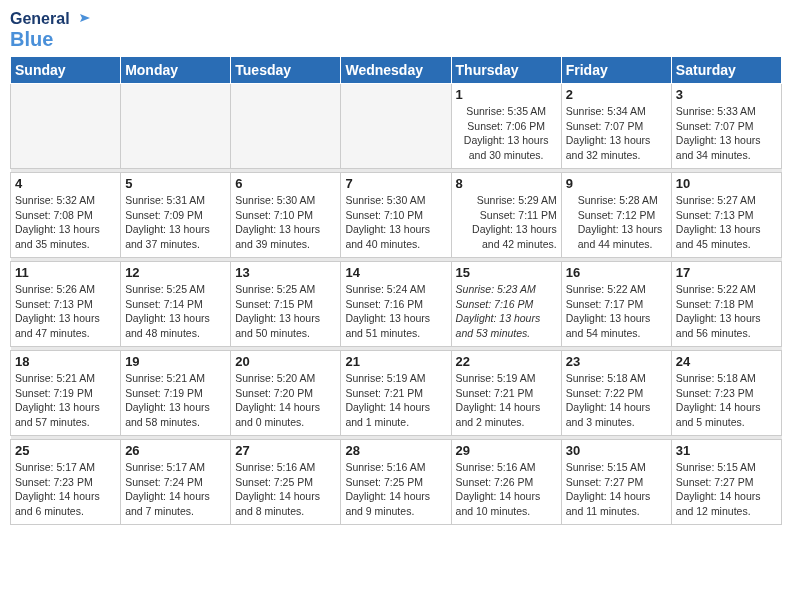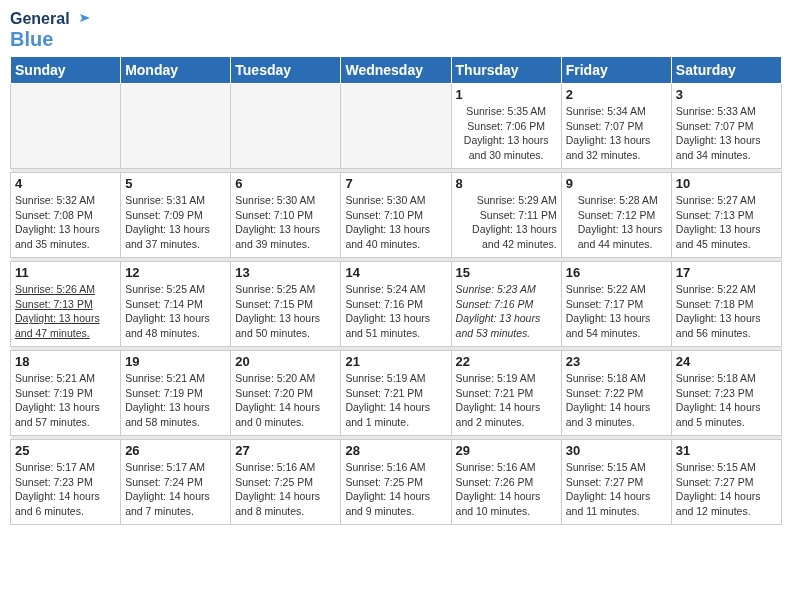--- a/index.html
+++ b/index.html
@@ -190,21 +190,21 @@
 Daylight: 13 hours
 and 45 minutes.</div>
         </td>
       </tr>
       <tr class="row-spacer">
         <td colspan="7" style="padding: 0px; height: 4px; background: rgb(232, 232, 232); border: none;"></td>
       </tr>
       <tr class="week-row">
         <td>
           <div class="day-number">11</div>
-          <div class="day-info" style="white-space: pre-line; text-decoration: underline;">Sunrise: 5:26 AM
+          <div class="day-info" style="white-space: pre-line;">Sunrise: 5:26 AM
 Sunset: 7:13 PM
 Daylight: 13 hours
 and 47 minutes.</div>
         </td>
         <td>
           <div class="day-number">12</div>
           <div class="day-info" style="white-space: pre-line;">Sunrise: 5:25 AM
 Sunset: 7:14 PM
 Daylight: 13 hours
 and 48 minutes.</div>

